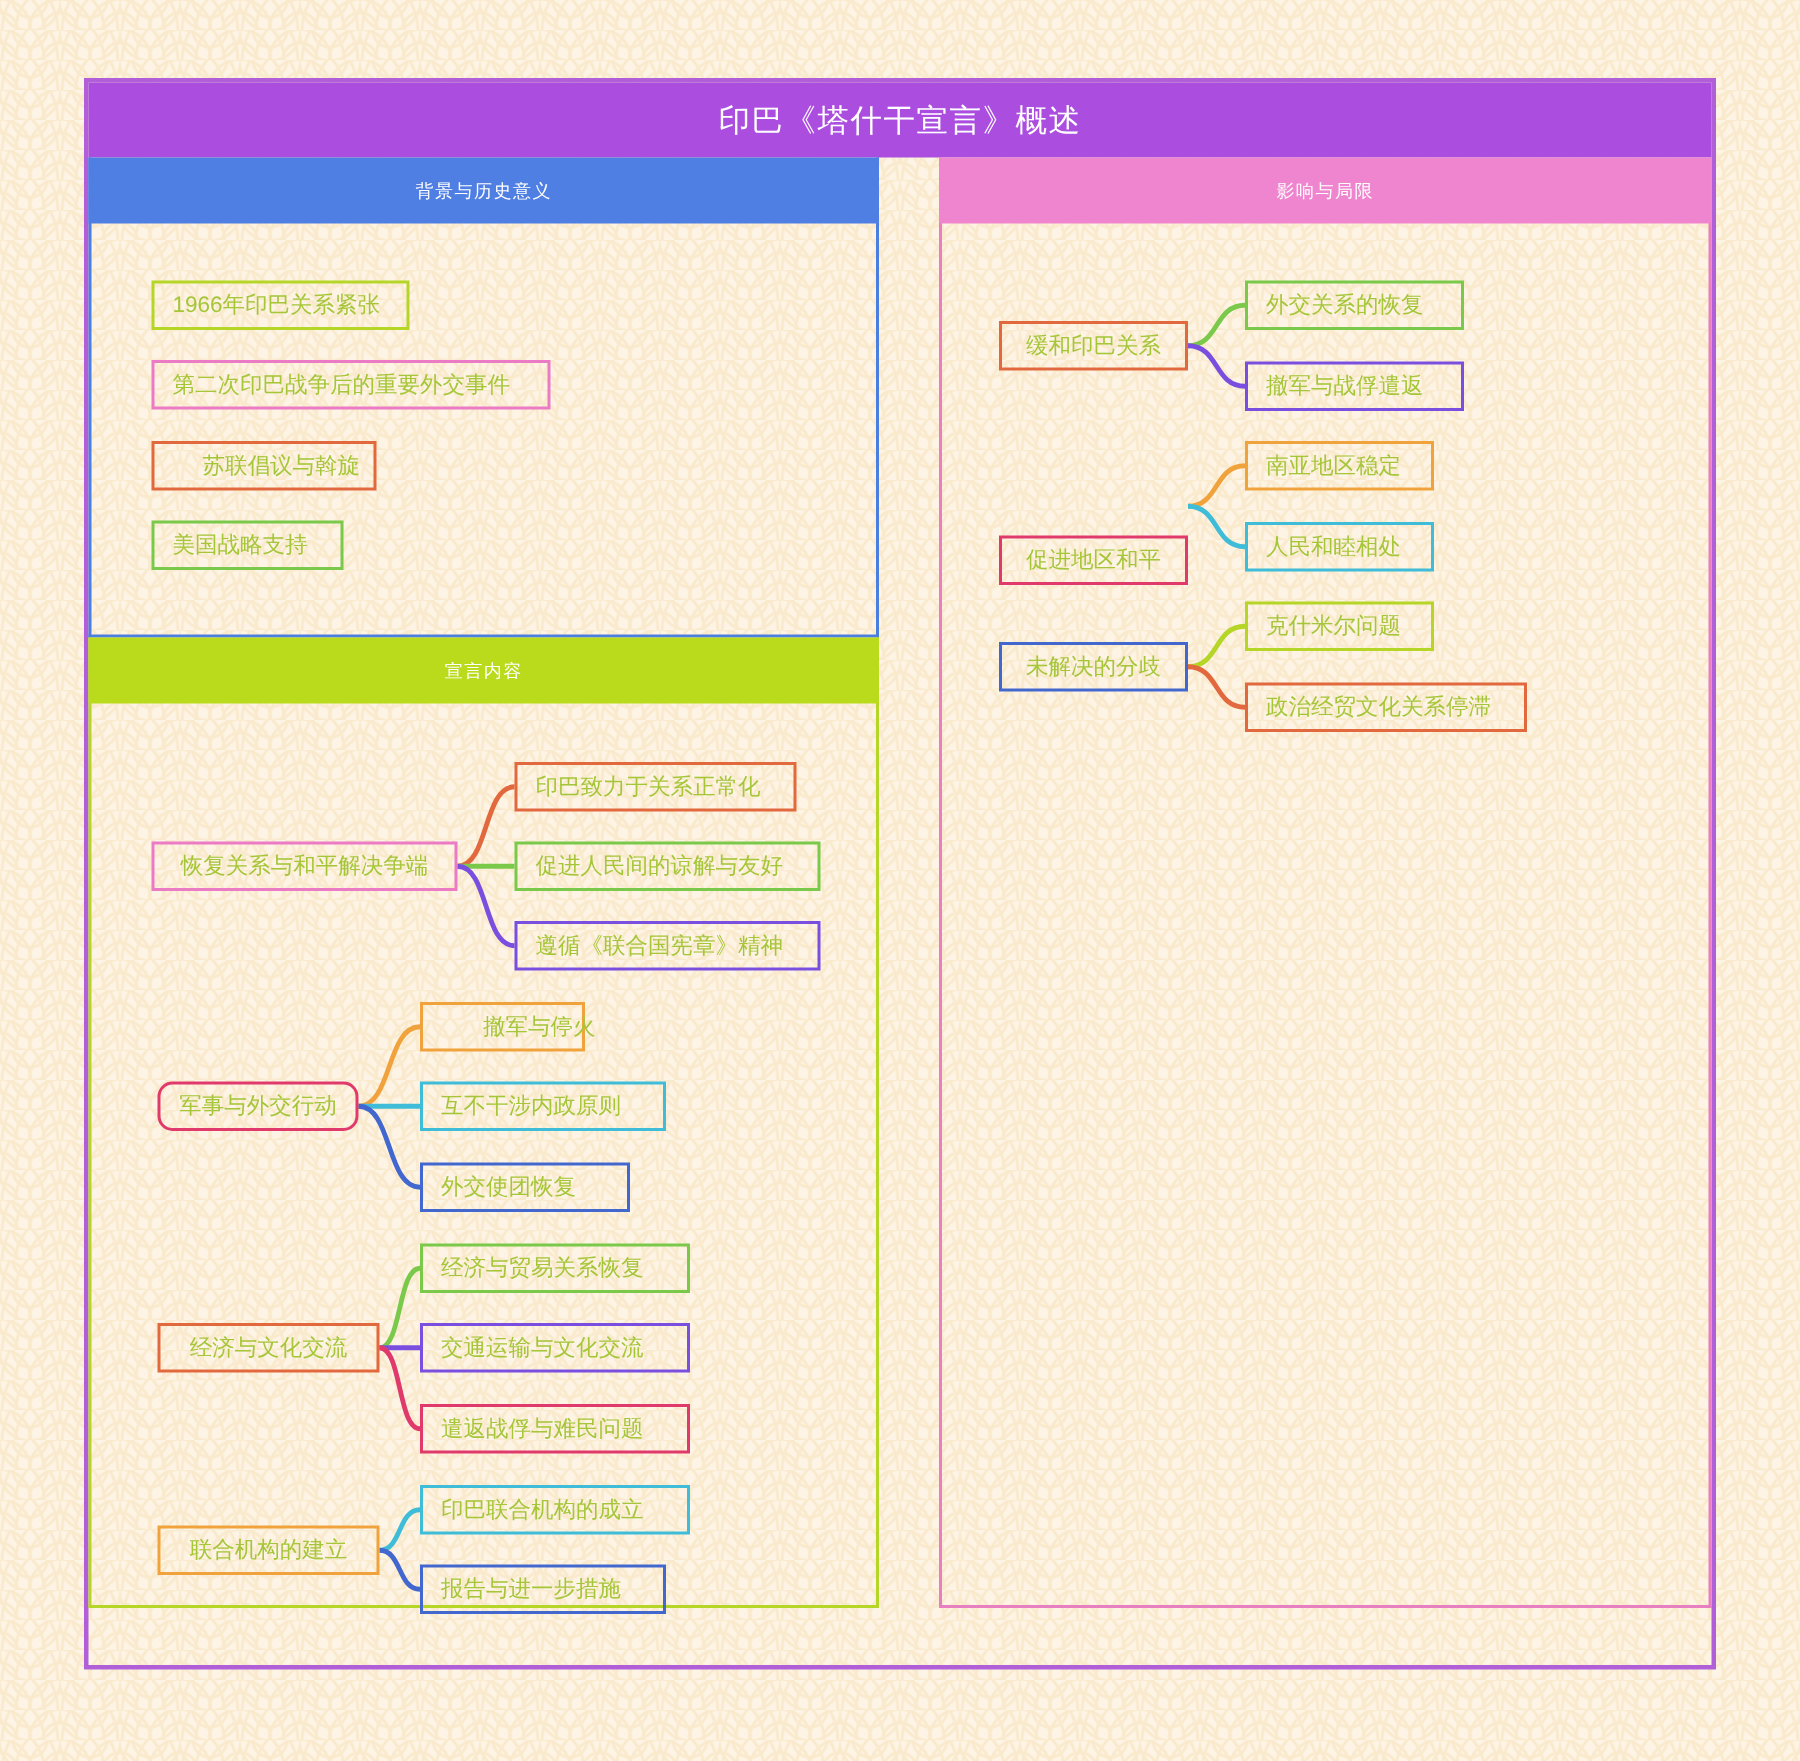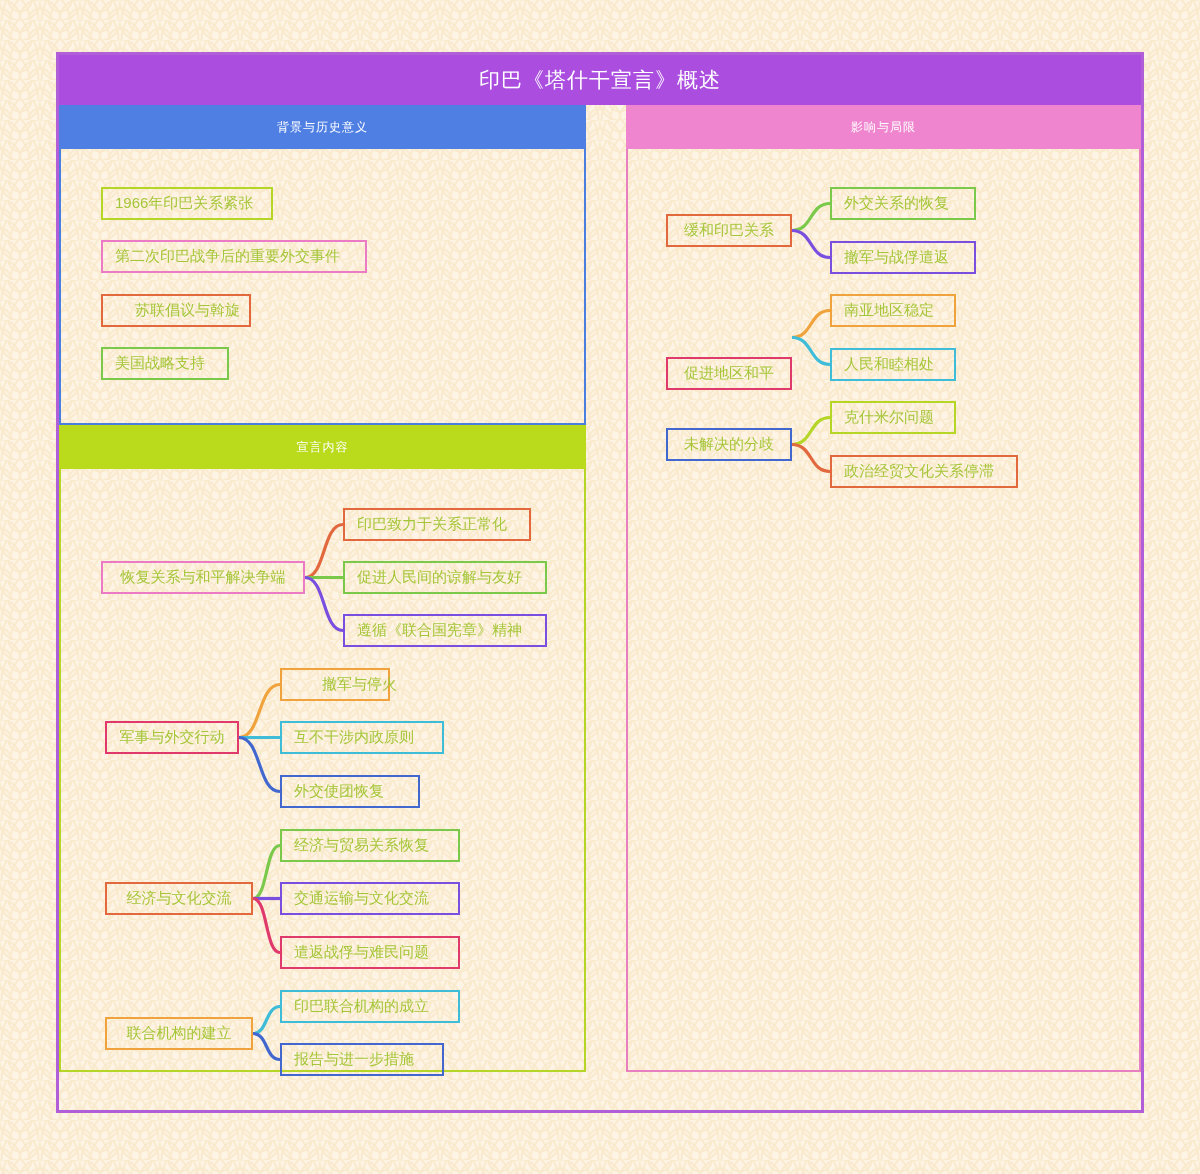--- a/index.html
+++ b/index.html
@@ -160,21 +160,21 @@
             </div>
             <div class="node" style="left: 282px; top: 39px; width: 188px; border-color: rgb(226, 104, 62);">
               <span>印巴致力于关系正常化</span>
             </div>
             <div class="node" style="left: 282px; top: 92px; width: 204px; border-color: rgb(123, 201, 75);">
               <span>促进人民间的谅解与友好</span>
             </div>
             <div class="node" style="left: 282px; top: 145px; width: 204px; border-color: rgb(122, 79, 224);">
               <span>遵循《联合国宪章》精神</span>
             </div>
-            <div class="node center" style="left: 44px; top: 252px; width: 134px; border-color: rgb(224, 58, 109);">
+            <div class="node center" style="left: 44px; top: 252px; width: 134px; border-color: rgb(224, 58, 109); border-radius: 10px;">
               <span>军事与外交行动</span>
             </div>
             <div class="node" style="left: 219px; top: 199px; width: 110px; border-color: rgb(240, 163, 60); padding-left: 40px;">
               <span>撤军与停火</span>
             </div>
             <div class="node" style="left: 219px; top: 252px; width: 164px; border-color: rgb(63, 188, 216);">
               <span>互不干涉内政原则</span>
             </div>
             <div class="node" style="left: 219px; top: 306px; width: 140px; border-color: rgb(66, 104, 207);">
               <span>外交使团恢复</span>

